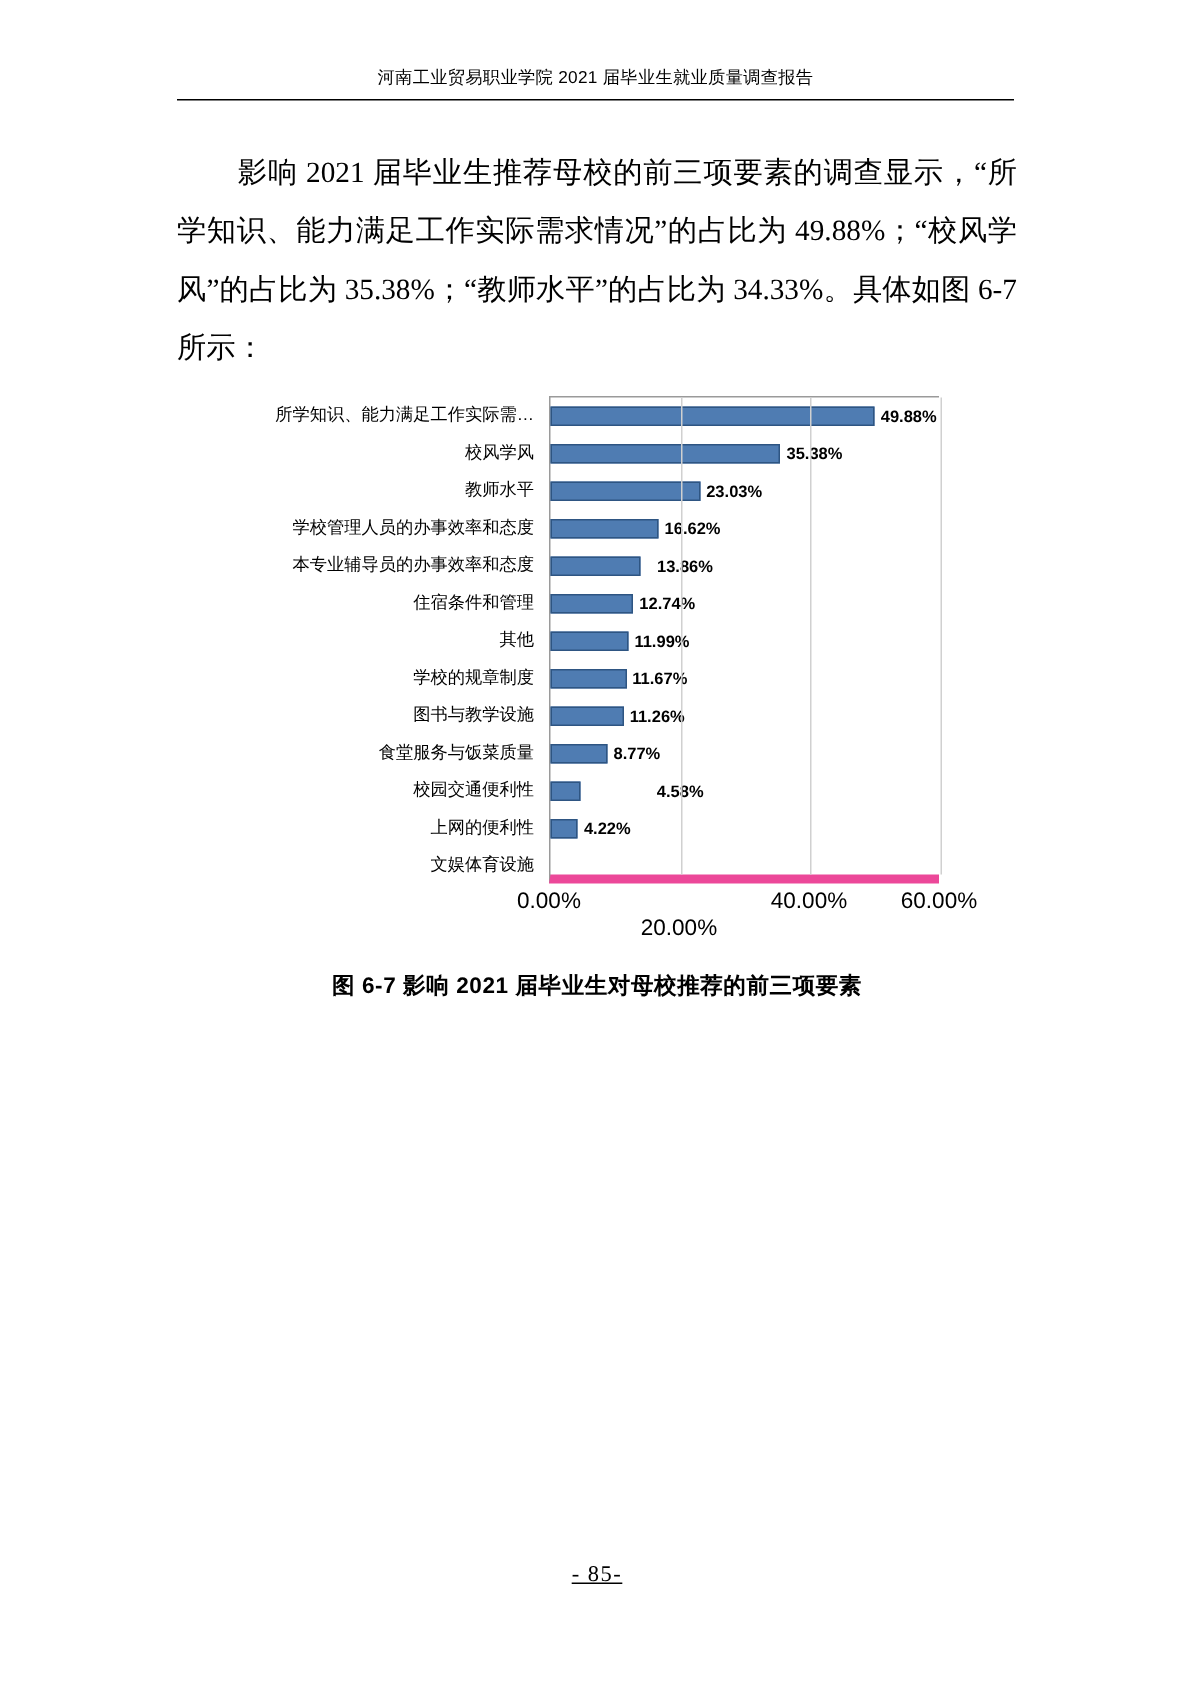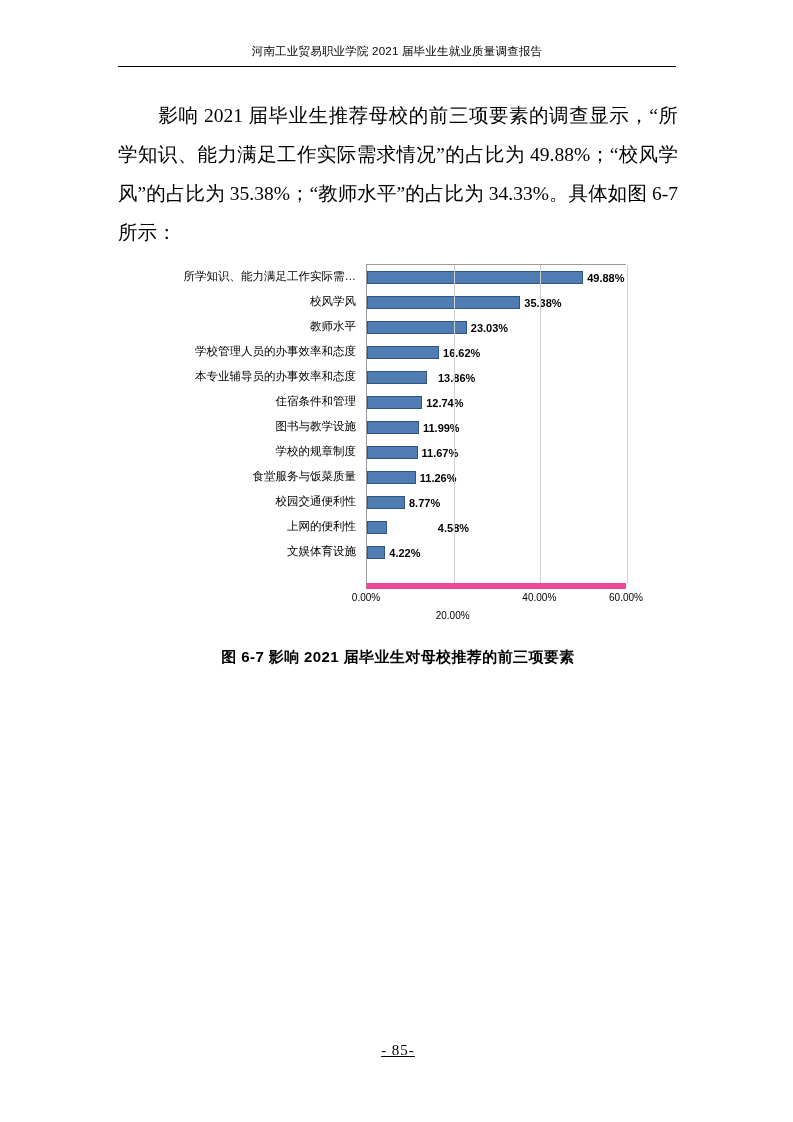--- a/index.html
+++ b/index.html
@@ -136,21 +136,21 @@
     position: absolute;
     left: 248px;
     top: 334px;
     width: 260px;
     height: 18px;
   }
   .xt {
     position: absolute;
     top: 0;
     font-family: "Liberation Sans", "DejaVu Sans", sans-serif;
-    font-size: 10px;
+    font-size: 15px;
     color: #000;
     transform: translateX(-50%);
     white-space: nowrap;
   }
   
   .caption {
     position: absolute;
     left: 118px;
     top: 648px;
     width: 560px;
@@ -184,22 +184,23 @@
 
   <div class="chart-area">
     <div class="chart-inner">
       <div class="cat-labels">
           <div class="cat">所学知识、能力满足工作实际需…</div>
           <div class="cat">校风学风</div>
           <div class="cat">教师水平</div>
           <div class="cat">学校管理人员的办事效率和态度</div>
           <div class="cat">本专业辅导员的办事效率和态度</div>
           <div class="cat">住宿条件和管理</div>
+          <div class="cat">其他</div>
+          <div class="cat">学校的规章制度</div>
           <div class="cat">图书与教学设施</div>
-          <div class="cat">学校的规章制度</div>
           <div class="cat">食堂服务与饭菜质量</div>
           <div class="cat">校园交通便利性</div>
           <div class="cat">上网的便利性</div>
           <div class="cat">文娱体育设施</div>
         </div>
       <div class="plot">
         <div class="rows">
             <div class="row">
               <div class="bar" style="width: 216.147px; background: rgb(79, 124, 178);"></div>
               <div class="bar-label" style="left: 220.147px;">49.88%</div>

